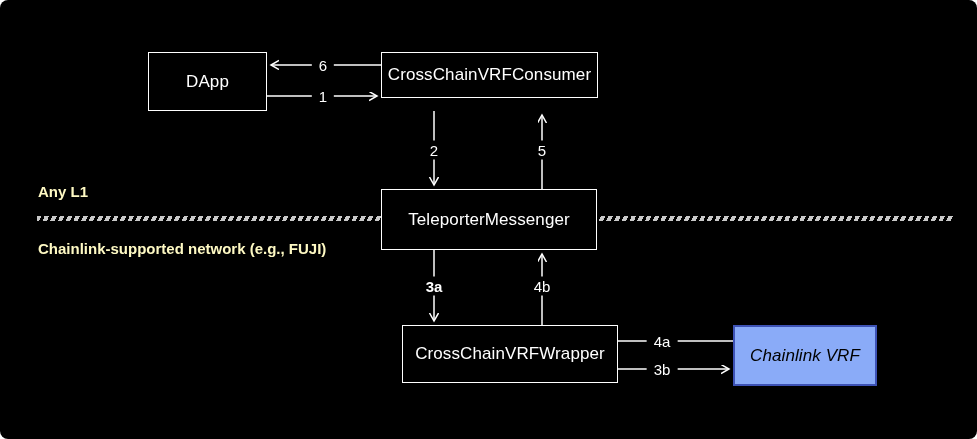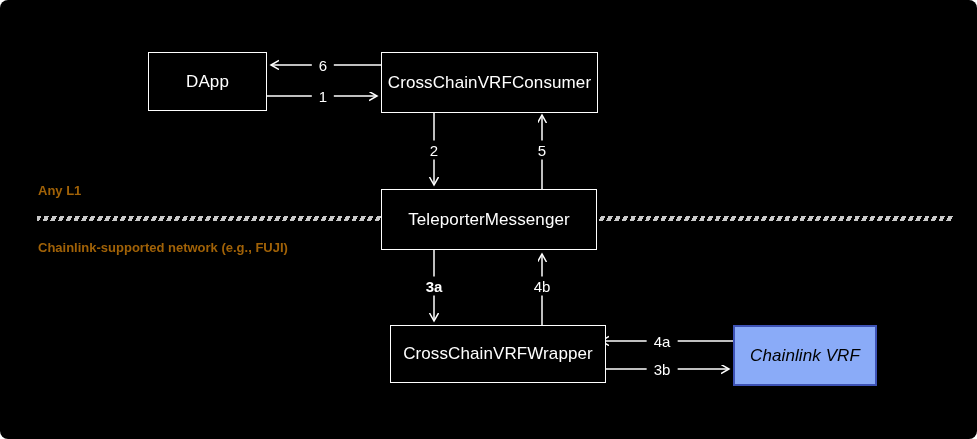--- a/index.html
+++ b/index.html
@@ -24,37 +24,37 @@
     border: 1px solid var(--color-box-border, #ffffff);
     color: #ffffff;
     display: flex;
     align-items: center;
     justify-content: center;
     font-size: 17px;
     letter-spacing: 0.1px;
     z-index: 3;
   }
   .node-dapp       { left: 148px; top: 52px;  width: 119px; height: 59px; }
-  .node-consumer   { left: 381px; top: 52px;  width: 217px; height: 61px; text-align: right; }
+  .node-consumer   { left: 381px; top: 52px;  width: 217px; height: 46px; text-align: right; }
   .node-teleporter { left: 381px; top: 189px; width: 216px; height: 61px; text-align: right; }
-  .node-wrapper    { left: 390px; top: 325px; width: 216px; height: 58px; }
+  .node-wrapper    { left: 402px; top: 325px; width: 216px; height: 58px; }
   .node-chainlink  {
     left: 733px; top: 325px; width: 144px; height: 61px;
     background: var(--color-chainlink-fill, #8aabf8);
     border: 2px solid var(--color-chainlink-border, #3d52b5);
     color: #000000;
     font-style: italic;
   }
 
   
   .region-label {
     position: absolute;
-    color: #a16207;
+    color: #fef9c3;
     font-weight: bold;
-    font-size: 13px;
+    font-size: 15px;
     z-index: 3;
     white-space: nowrap;
   }
   .region-top    { left: 38px; top: 183px; }
   .region-bottom { left: 38px; top: 240px; }
 
   
   .divider {
     position: absolute;
     left: 37px; top: 216px;

